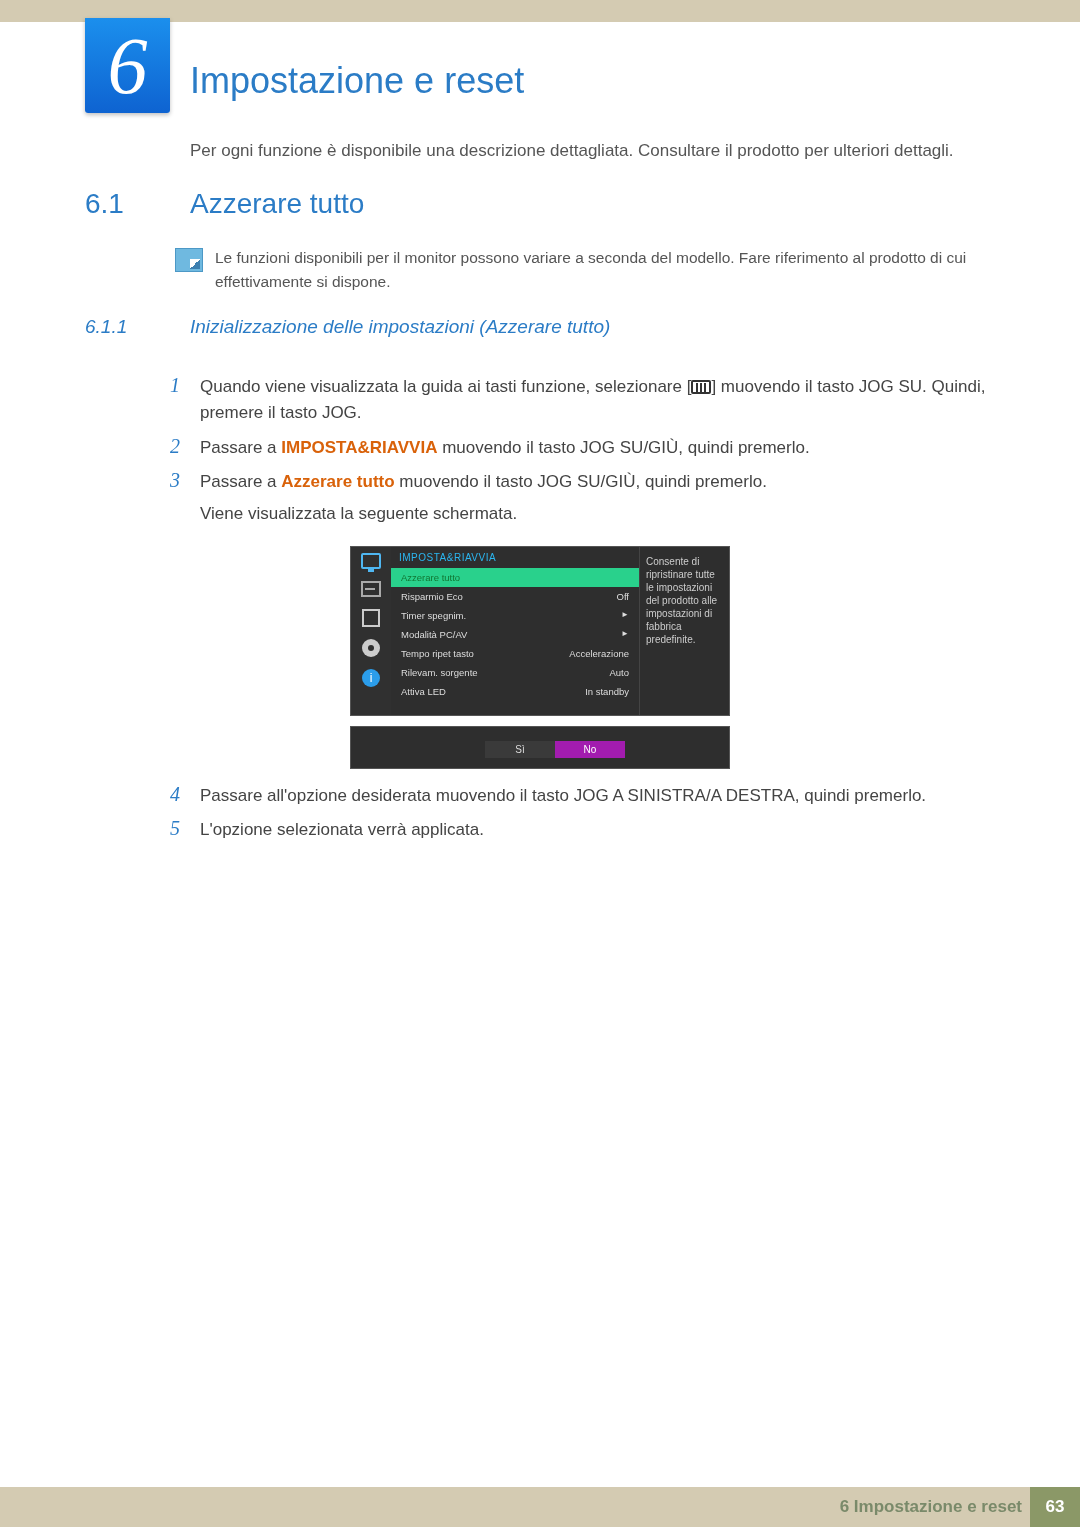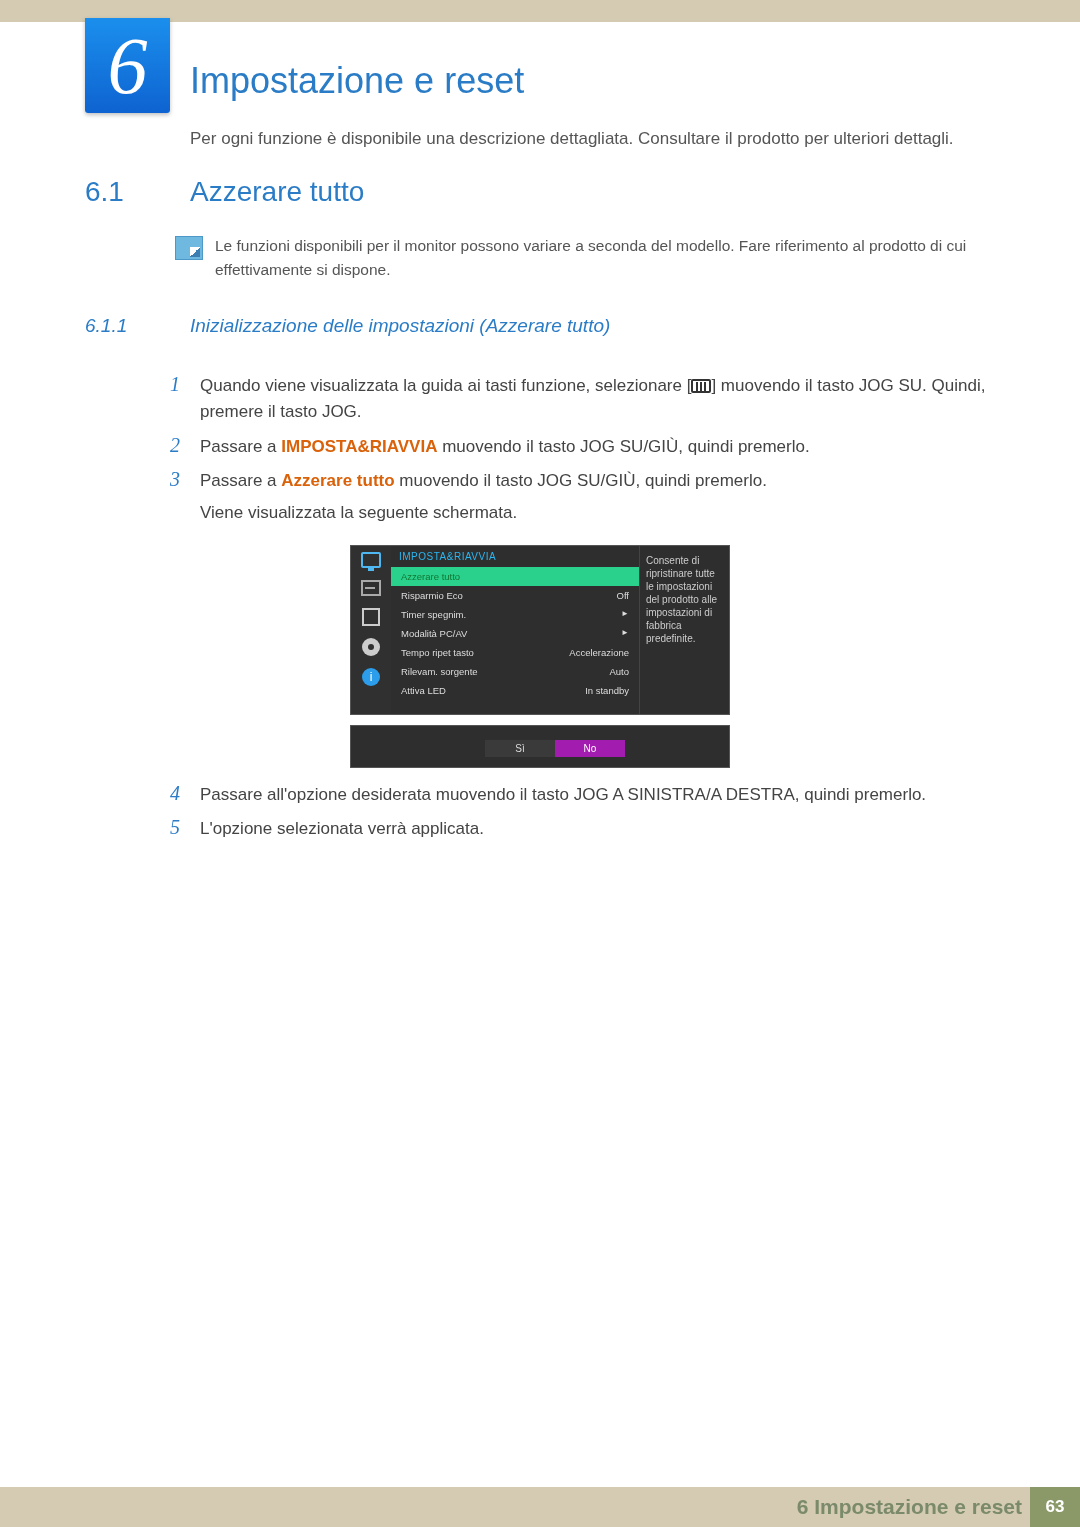--- a/index.html
+++ b/index.html
@@ -1,27 +1,27 @@
 <!DOCTYPE html>
 <html><head>
 <meta charset="utf-8">
 <style>
   * { box-sizing: border-box; margin: 0; padding: 0; }
   body { width: 1080px; height: 1527px; background: #fff; font-family: Arial, Helvetica, sans-serif; color: #333; position: relative; }
   .top-stripe { background: #d4cbb2; height: 22px; width: 100%; }
   .chapter-block { position: absolute; left: 85px; top: 18px; width: 85px; height: 95px; background: linear-gradient(#1b8fed,#0e63d1); color: #fff; display: flex; align-items: center; justify-content: center; border-radius: 0 0 3px 3px; box-shadow: 0 2px 4px rgba(0,0,0,.25); }
   .chapter-block span { font-size: 80px; font-weight: 400; font-family: Georgia, 'Times New Roman', serif; font-style: italic; line-height: 1; }
   .content { padding: 30px 85px 0 85px; }
-  h1.main-title { color: #2b7cc6; font-size: 36px; font-weight: 400; margin-left: 105px; margin-top: 8px; margin-bottom: 24px; }
+  h1.main-title { color: #2b7cc6; font-size: 36px; font-weight: 400; margin-left: 105px; margin-top: 8px; margin-bottom: 36px; }
   .intro { margin-left: 105px; font-size: 17px; line-height: 1.55; color: #555; margin-bottom: 24px; }
   .section-row { display: flex; align-items: baseline; margin-bottom: 26px; }
   .section-num { width: 105px; font-size: 28px; color: #2b7cc6; font-weight: 400; }
   .section-title { font-size: 28px; color: #2b7cc6; font-weight: 400; }
   .body-p { margin-left: 105px; font-size: 17px; line-height: 1.55; color: #444; margin-bottom: 16px; }
-  .note-row { display: flex; margin-left: 90px; margin-bottom: 34px; }
+  .note-row { display: flex; margin-left: 90px; margin-bottom: 23px; }
   .note-icon { width: 28px; height: 24px; background: #6fb9e0; border: 1px solid #4c98c6; margin-right: 12px; margin-top: 2px; flex-shrink: 0; position: relative; }
   .note-icon::after { content: ""; position: absolute; right: 2px; bottom: 2px; width: 10px; height: 10px; background: linear-gradient(135deg,#fff 50%,#3c7fb0 50%); }
   .note-text { font-size: 15.5px; line-height: 1.5; color: #555; }
   .subsection-row { display: flex; align-items: flex-start; margin-bottom: 36px; font-style: italic; }
   .subsection-num { width: 105px; font-size: 19px; color: #2b7cc6; font-weight: 400; }
   .subsection-title { font-size: 19px; color: #2b7cc6; font-weight: 400; }
   .step { display: flex; margin-left: 85px; margin-bottom: 8px; }
   .step-num { width: 30px; font-size: 20px; font-style: italic; color: #2b7cc6; font-family: Georgia,'Times New Roman',serif; flex-shrink:0; }
   .step-body { font-size: 17px; line-height: 1.55; color: #444; }
   .step-body .emph-orange { color: #d9620a; font-weight: bold; }
@@ -47,21 +47,21 @@
   .osd-row.sel { background: #29d18c; color: #173; }
   .osd-arrow { font-size: 8px; }
   .osd-desc { width: 90px; font-size: 10px; color: #ccc; padding: 8px 6px; line-height: 1.3; background:#2e2e2e; border-left:1px solid #444;}
   .osd2 { margin-top: 10px; background: #2e2e2e; border: 1px solid #555; padding: 14px 20px 10px 50px; }
   .osd2-msg { color: #ddd; font-size: 10px; line-height: 1.35; margin-bottom: 18px; }
   .osd2-btns { display: flex; justify-content: center; }
   .osd-btn { width: 70px; text-align: center; font-size: 10px; padding: 3px 0; color: #ddd; background: #3a3a3a; }
   .osd-btn.sel { background: #a21caf; color: #fff; }
   
   .footer { position: absolute; bottom: 0; left: 0; right: 0; height: 40px; background: #d4cbb2; display: flex; justify-content: flex-end; align-items: center; padding-right: 0; }
-  .footer-text { color: #7a8a6a; font-size: 21px; font-weight: bold; margin-right: 8px; }
+  .footer-text { color: #7a8a6a; font-size: 17px; font-weight: bold; margin-right: 8px; }
   .footer-pg { background: #8b9867; color: #fff; width: 50px; height: 40px; display: flex; align-items: center; justify-content: center; font-size: 17px; font-weight: bold; }
 </style>
 </head>
 <body>
 
 <div class="top-stripe"></div>
 
 <div class="chapter-block">
   <span>6</span>
 </div>

